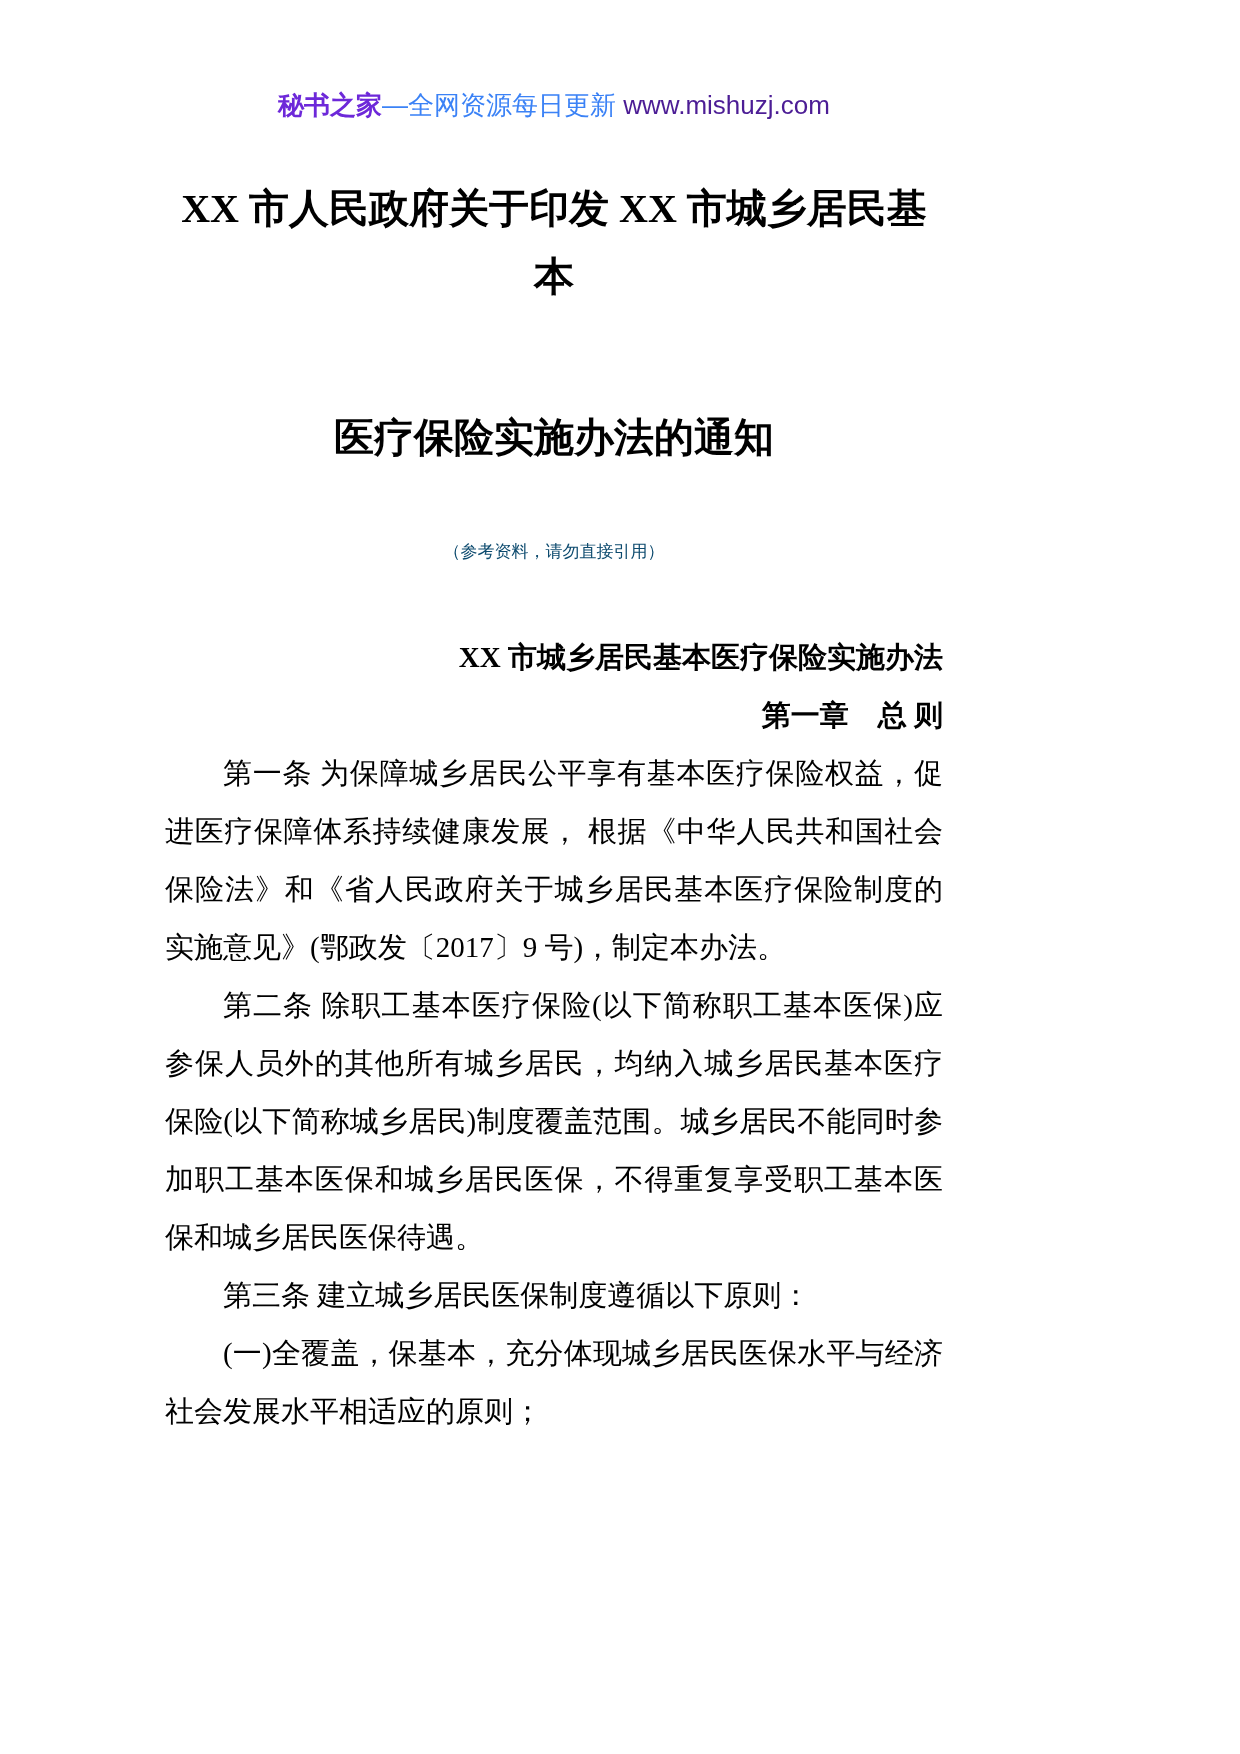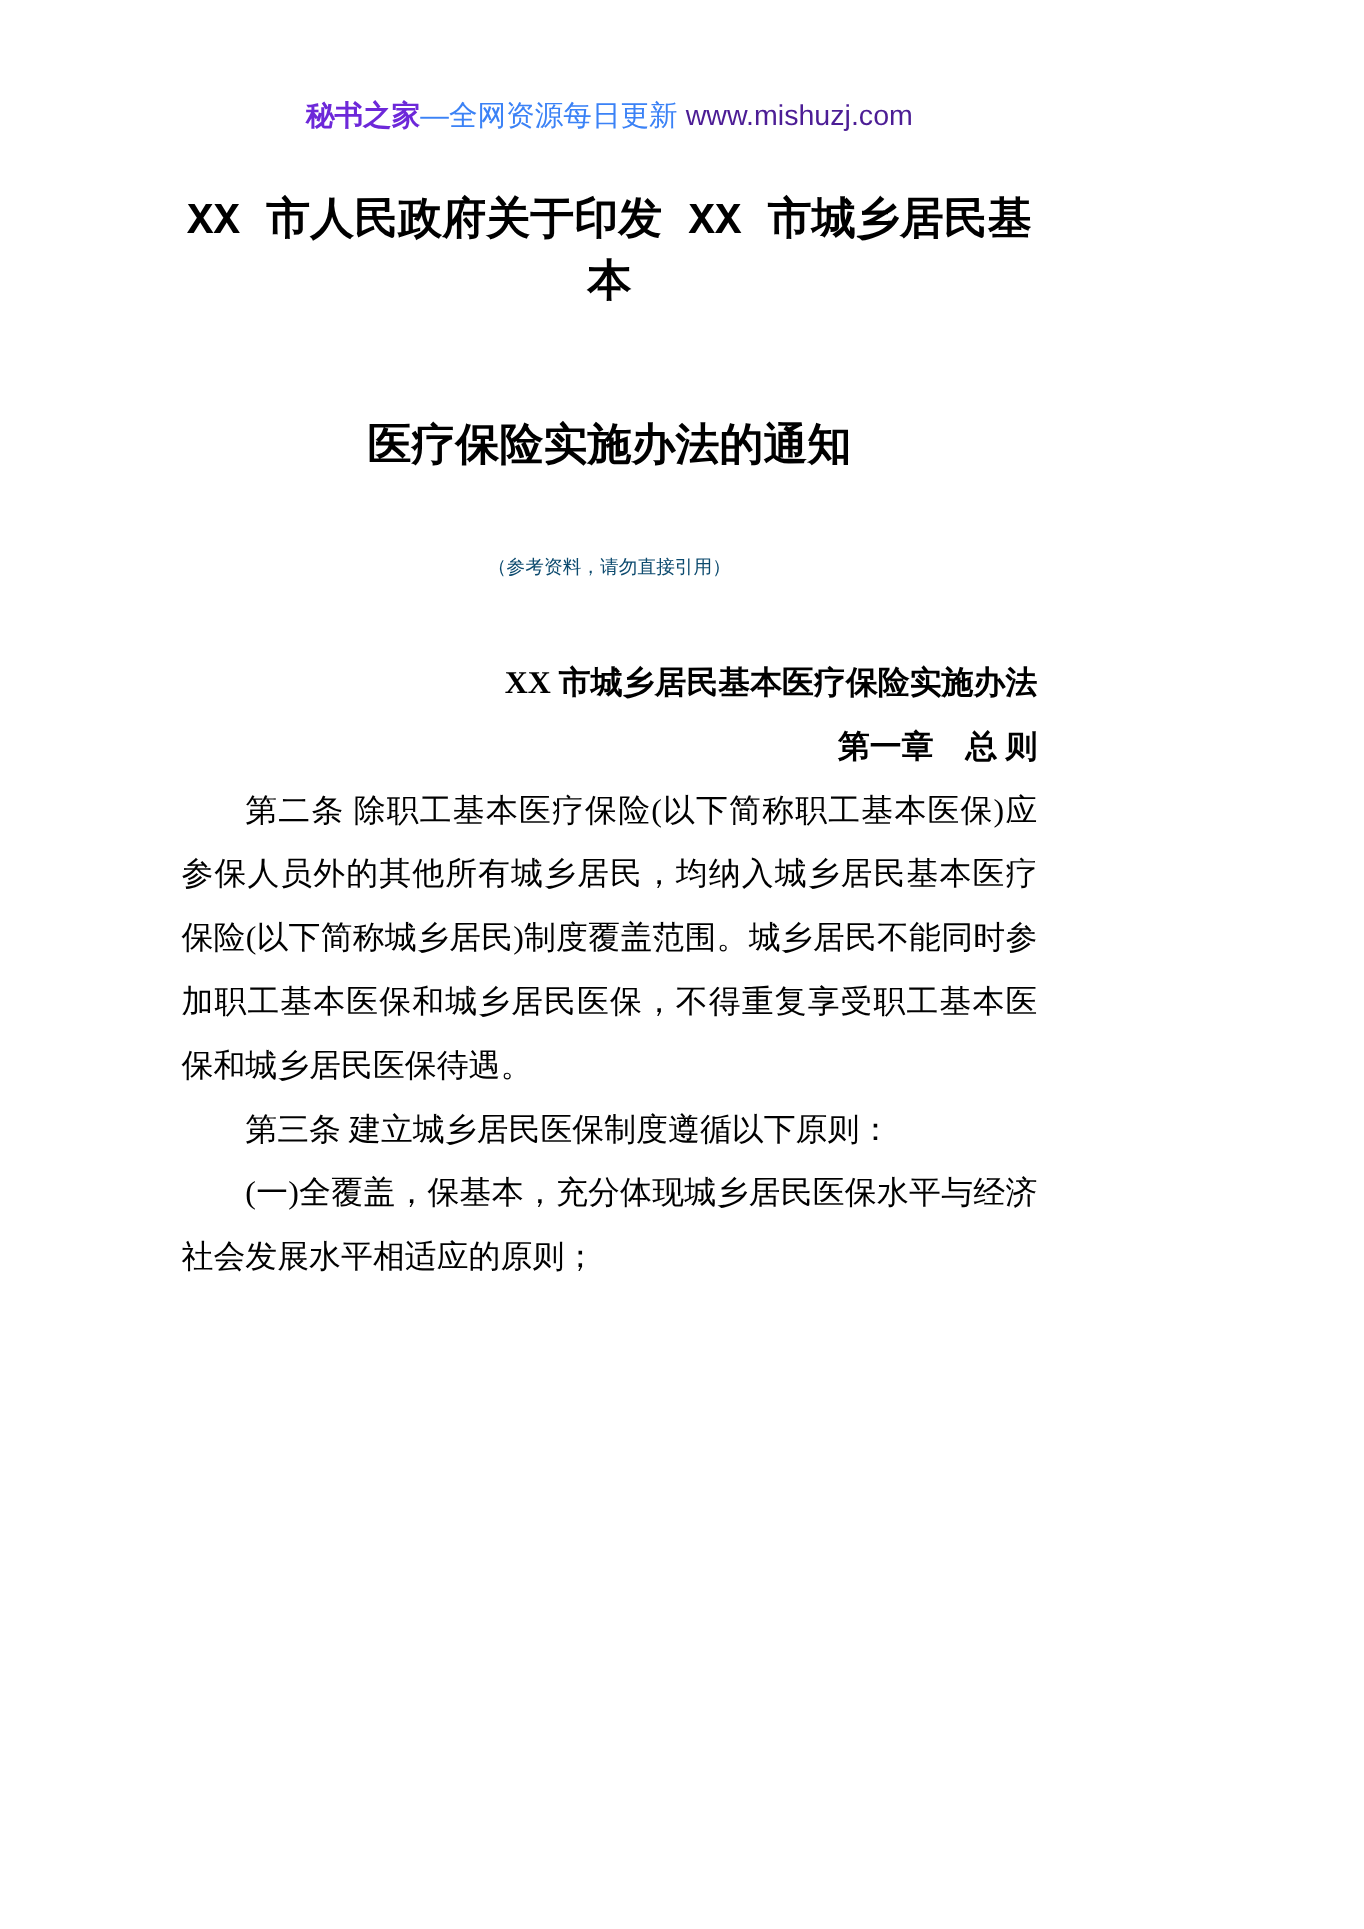--- a/index.html
+++ b/index.html
@@ -45,22 +45,21 @@
   }
   
   .doc-main-title {
     margin-top: 52px;
     text-align: center;
     font-weight: bold;
     font-size: 40px;
   }
   .doc-main-title .title-line {
     display: block;
-    line-height: 56px;
-    font-family: Liberation Mono, monospace;
+    line-height: 68px;
   }
   .doc-main-title .title-line + .title-line {
     margin-top: 93px;
   }
   
   .ref-note {
     margin-top: 68px;
     text-align: center;
     font-size: 17px;
     line-height: 24px;
@@ -96,19 +95,20 @@
     <h1 class="doc-main-title">
       <span class="title-line">XX 市人民政府关于印发 XX 市城乡居民基本</span>
       <span class="title-line">医疗保险实施办法的通知</span>
     </h1>
 
     <div class="ref-note">（参考资料，请勿直接引用）</div>
 
     <div class="doc-body">
       <p class="bold">XX 市城乡居民基本医疗保险实施办法</p>
       <p class="bold">第一章　总 则</p>
+      <p>第一条 为保障城乡居民公平享有基本医疗保险权益，促进医疗保障体系持续健康发展， 根据《中华人民共和国社会保险法》和《省人民政府关于城乡居民基本医疗保险制度的实施意见》(鄂政发〔2017〕9 号)，制定本办法。</p>
       <p>第二条 除职工基本医疗保险(以下简称职工基本医保)应参保人员外的其他所有城乡居民，均纳入城乡居民基本医疗保险(以下简称城乡居民)制度覆盖范围。城乡居民不能同时参加职工基本医保和城乡居民医保，不得重复享受职工基本医保和城乡居民医保待遇。</p>
       <p>第三条 建立城乡居民医保制度遵循以下原则：</p>
       <p>(一)全覆盖，保基本，充分体现城乡居民医保水平与经济社会发展水平相适应的原则；</p>
     </div>
 
   </div>
 </div>
 
 </body></html>

